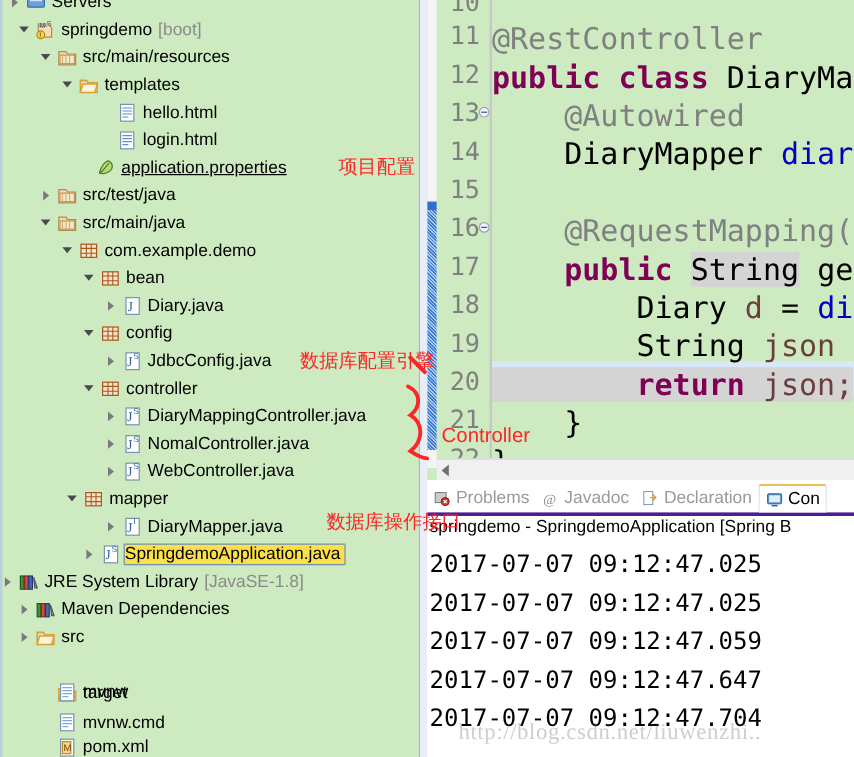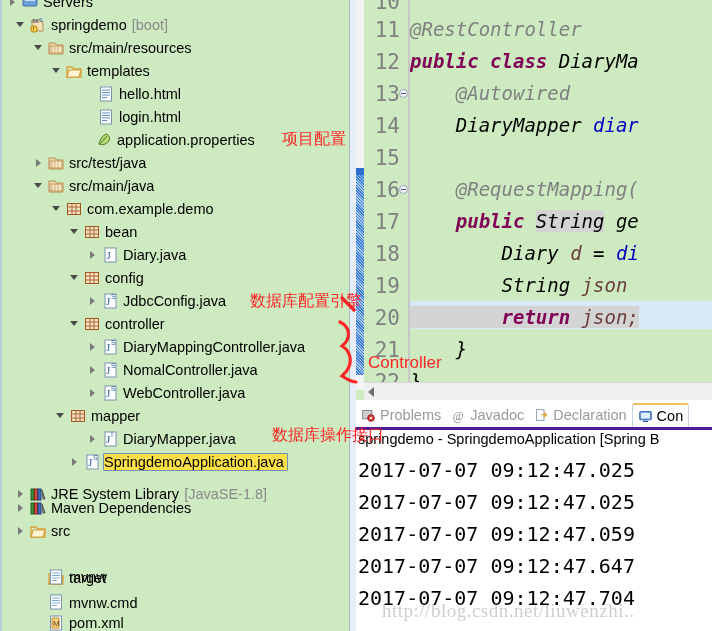--- a/index.html
+++ b/index.html
@@ -130,23 +130,22 @@
   }
   #code-area {
     position: absolute; left: 54px; top: 0; width: 302px; height: 390px;
     overflow: hidden;
   }
   .codeline {
     position: absolute;
     left: 0;
     white-space: pre;
     font-family: "DejaVu Sans Mono", monospace;
-    font-size: 19px;
+    font-size: 25px;
     line-height: 1;
-    font-style: italic;
   }
   .k-ann { color: #808080; }
   .k-kw  { color: #7f0055; font-weight: bold; }
   .k-type{ color: #000000; }
   .k-fld { color: #0000c0; }
   .k-loc { color: #6a3e3e; }
   .k-plain { color: #000000; }
   .hl { background: #d4d4d4; }
   #cur-line-hl {
     position: absolute; left: 54px; top: 301px; width: 302px; height: 28px;
@@ -307,21 +306,21 @@
         <div class="tree-row" style="top: 105px; padding-left: 82px;">
           <span class="arrow"></span>
           <span class="ico">
             <svg width="18" height="18" viewBox="0 0 18 18">
               <rect x="3.5" y="2" width="11" height="14" fill="#ffffff" stroke="#7b93ad"></rect>
               <path d="M5 5 h8 M5 7.5 h8 M5 10 h8 M5 12.5 h5" stroke="#5b8fc9" stroke-width="1"></path>
             </svg>
           </span>
           <span><span class="lbl">login.html</span></span>
         </div>
-        <div class="tree-row" style="top: 128px; padding-left: 80px;">
+        <div class="tree-row" style="top: 128px; padding-left: 64px; text-decoration: underline;">
           <span class="arrow"></span>
           <span class="ico">
             <svg width="18" height="18" viewBox="0 0 18 18">
               <path d="M11 3 C 15 4, 16 9, 12 12 C 8 15, 4 13, 4 13 C 4 13, 5 6, 11 3 Z" fill="#b6d97a" stroke="#4f7a20"></path>
               <path d="M4 14 C 7 11, 9 8, 12 5" stroke="#4f7a20" stroke-width="1" fill="none"></path>
             </svg>
           </span>
           <span><span class="lbl">application.properties</span></span>
         </div>
         <div class="tree-row" style="top: 151px; padding-left: 32px;">
@@ -465,21 +464,21 @@
           <span class="arrow collapsed"></span>
           <span class="ico">
             <svg width="18" height="18" viewBox="0 0 18 18">
               <rect x="4" y="2" width="11" height="14" fill="#ffffff" stroke="#7b93ad"></rect>
               <text x="5" y="13" font-size="11" fill="#2a5fa5" font-family="serif">J</text>
               <text x="10" y="7" font-size="7" fill="#2a5fa5" font-family="sans-serif">S</text>
             </svg>
           </span>
           <span class="selected-box"><span class="lbl">SpringdemoApplication.java</span></span>
         </div>
-        <div class="tree-row" style="top: 473px; padding-left: 14px; margin-top: 9px;">
+        <div class="tree-row" style="top: 473px; ">
           <span class="arrow collapsed"></span>
           <span class="ico">
             <svg width="18" height="18" viewBox="0 0 18 18">
               <rect x="2" y="4" width="3" height="11" fill="#3f8f3f" stroke="#1d5a1d"></rect>
               <rect x="5.5" y="4" width="3" height="11" fill="#d14b3a" stroke="#8a2a1d"></rect>
               <rect x="9" y="4" width="3" height="11" fill="#3f6fbf" stroke="#1d3a7a"></rect>
               <path d="M13 5 l3 9 h-2 z" fill="#999" stroke="#555"></path>
             </svg>
           </span>
           <span><span class="lbl">JRE System Library</span><span class="lbl lbl-dim">[JavaSE-1.8]</span></span>

